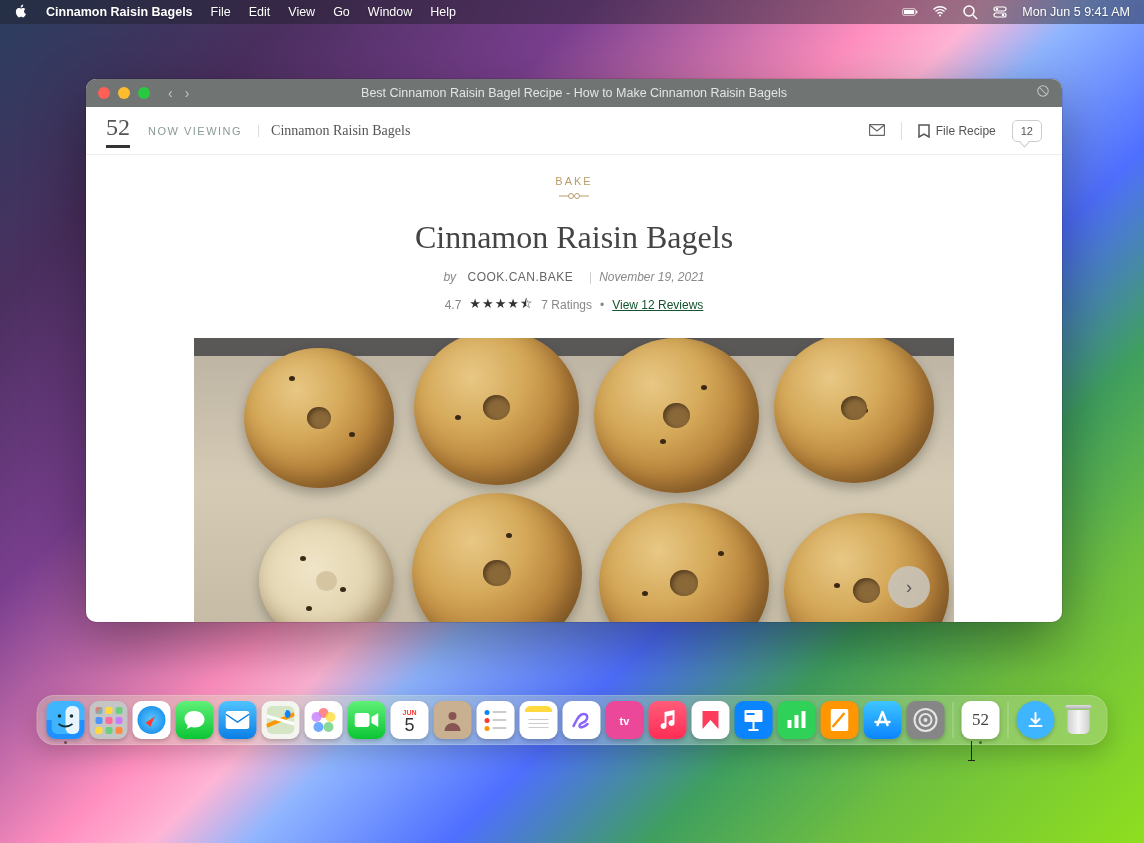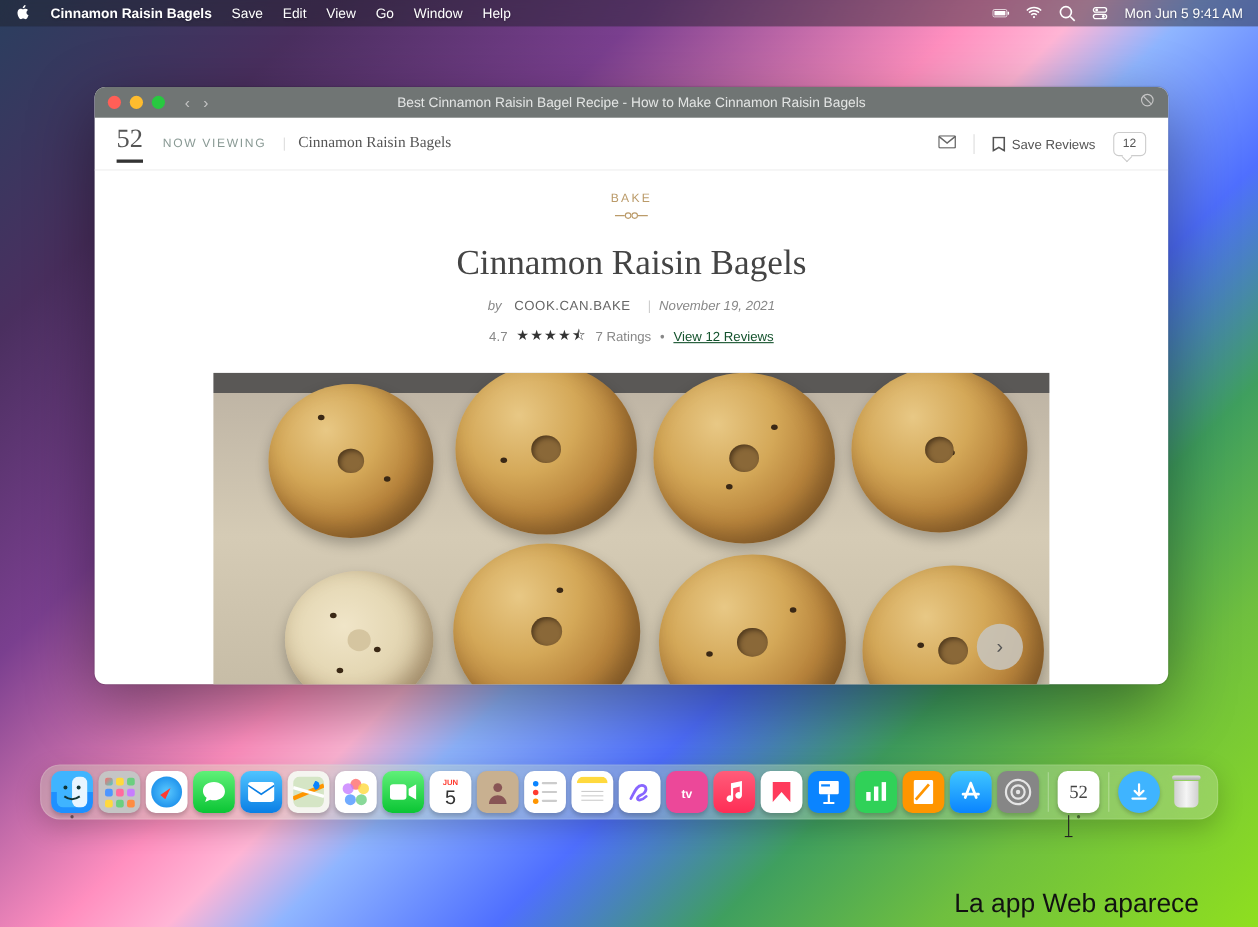--- a/index.html
+++ b/index.html
@@ -338,21 +338,21 @@
 <body>
 
 <div class="menubar">
   <div class="menu-left">
     <span class="apple-logo">
       <svg viewBox="0 0 16 16">
           <path d="M11.5 8.5c0-1.8 1.5-2.7 1.5-2.7-0.8-1.2-2.1-1.3-2.5-1.3-1.1-0.1-2.1 0.6-2.6 0.6s-1.4-0.6-2.3-0.6c-1.2 0-2.3 0.7-2.9 1.8-1.2 2.2-0.3 5.4 0.9 7.2 0.6 0.9 1.3 1.8 2.2 1.8 0.9 0 1.2-0.6 2.3-0.6s1.4 0.6 2.3 0.6c1 0 1.6-0.9 2.2-1.8 0.7-1 1-2 1-2.1-1.2-0.5-2.1-1.6-2.1-2.9zM9.8 3c0.5-0.6 0.8-1.4 0.7-2.3-0.7 0-1.6 0.5-2.1 1.1-0.5 0.5-0.9 1.4-0.8 2.2 0.8 0.1 1.7-0.4 2.2-1z"></path>
         </svg>
     </span>
     <span class="app-name">Cinnamon Raisin Bagels</span>
-    <span>Save</span>
+    <span>File</span>
     <span>Edit</span>
     <span>View</span>
     <span>Go</span>
     <span>Window</span>
     <span>Help</span>
   </div>
   <div class="menu-right">
     <span class="status-icon">
       <svg viewBox="0 0 24 12">
           <rect x="1" y="1" width="19" height="10" rx="2" fill="none" stroke="#fff" stroke-width="1"></rect>
@@ -411,21 +411,21 @@
       <div class="mail-icon">
         <svg viewBox="0 0 16 12">
             <rect x="0.5" y="0.5" width="15" height="11" rx="1"></rect>
             <path d="M0.5 1 L8 7 L15.5 1"></path>
           </svg>
       </div>
       <div class="save-recipe">
         <svg viewBox="0 0 12 14">
             <path d="M1 1 h10 v12 l-5-3 l-5 3 z"></path>
           </svg>
-        <span>Save Reviews</span>
+        <span>File Recipe</span>
       </div>
       <div class="comment-count">12</div>
     </div>
   </div>
 
   <div class="recipe-body">
     <div class="category-label">BAKE</div>
     <svg class="category-ornament" width="30" height="10" viewBox="0 0 30 10">
         <line x1="0" y1="5" x2="9" y2="5" stroke="#bb9b6a" stroke-width="1"></line>
         <circle cx="12" cy="5" r="2.5" fill="none" stroke="#bb9b6a" stroke-width="1"></circle>
@@ -643,14 +643,13 @@
       <div class="trash-can">
           <div class="lid"></div>
           <div class="bin"></div>
         </div>
     </div>
   </div>
 </div>
 
 <div class="caption-line"></div>
 <div class="caption">
-  <div>La app Web aparece</div>
 </div>
 
 </body></html>

